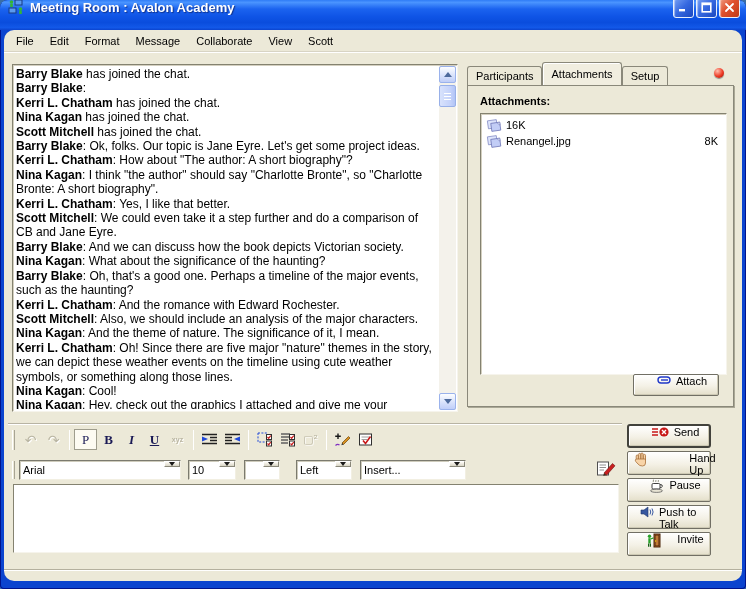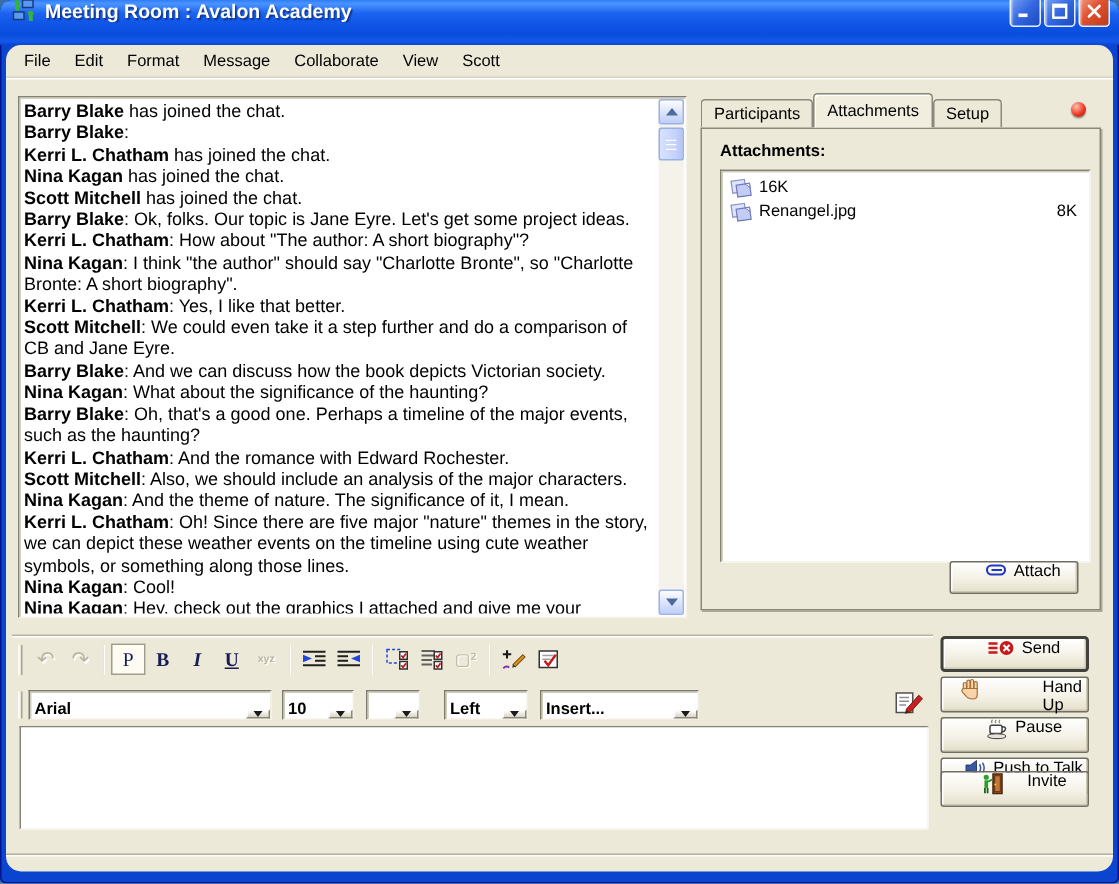--- a/index.html
+++ b/index.html
@@ -87,38 +87,38 @@
   .tbtn{width:23px;height:21px;display:flex;align-items:center;justify-content:center;
     background:transparent;border:1px solid transparent;}
   .tbtn.pressed{background:#fdfbf2;border:1px solid #9f9d8d;}
   .tbtn.txt{font-family:"Liberation Serif",serif;font-size:13px;color:#1a1a55;}
   .tbtn.txt.b{font-weight:bold;} .tbtn.txt.i{font-style:italic;font-weight:bold;}
   .tbtn.txt.u{text-decoration:underline;font-weight:bold;}
   .disabled-glyph{color:#b9b5a2;text-shadow:1px 1px 0 #fff;font-size:14px;font-family:"DejaVu Sans",sans-serif;}
   .xyz{font-size:7px;color:#b9b5a2;text-shadow:1px 1px 0 #fff;font-weight:bold;letter-spacing:0;}
   
   .combo{height:20px;background:#fff;border:1px solid;border-color:#7b7a6e #f2efe2 #f2efe2 #7b7a6e;
-    display:flex;align-items:flex-end;box-shadow:inset 1px 1px 0 #cfccbc;font-weight:bold;}
+    display:flex;align-items:flex-start;box-shadow:inset 1px 1px 0 #cfccbc;}
   .combo-value{flex:1 1 auto;font-size:11px;padding:3px 2px 0 3px;white-space:nowrap;overflow:hidden;color:#000;}
   .combo-btn{width:16px;flex:0 0 auto;background:linear-gradient(180deg,#fdfbf6,#d9d5c5);
     border:1px solid;border-color:#fff #8a887a #8a887a #fff;display:flex;align-items:center;justify-content:center;}
   .combo-arrow{width:0;height:0;border-left:3px solid transparent;border-right:3px solid transparent;
     border-top:4px solid #1a1a1a;}
   .swatch{flex:1 1 auto;margin:3px;background:#000;}
   
   #message-box{position:absolute;left:9px;top:454px;width:606px;height:69px;background:#fff;
     border:1px solid;border-color:#848270 #f6f4ec #f6f4ec #848270;box-shadow:inset 1px 1px 0 #d4d0c0;}
   #message-input{width:100%;height:100%;border:none;outline:none;resize:none;background:#fff;font-size:12px;}
   
   #status-strip{position:absolute;left:0;bottom:0;width:738px;height:12px;
     border-top:1px solid #b4b09e;box-shadow:inset 0 1px 0 #fff;}
   
-  .action-btn{position:absolute;left:623px;width:99px;height:24px;}
+  .action-btn{position:absolute;left:623px;width:84px;height:24px;}
   #send-button{top:394px;} #handup-button{top:421px;gap:41px;} #pause-button{top:448px;}
-  #ptt-button{top:475px;} #invite-button{top:484px;gap:16px;}
+  #ptt-button{top:475px;} #invite-button{top:502px;gap:16px;}
   #note-pen-icon{position:absolute;left:592px;top:430px;}
   svg{display:block;}
 </style>
 </head>
 <body>
 
 <div id="window">
   <div id="titlebar">
     <div id="title-icon">
       <svg viewBox="0 0 17 17" width="17" height="17">

